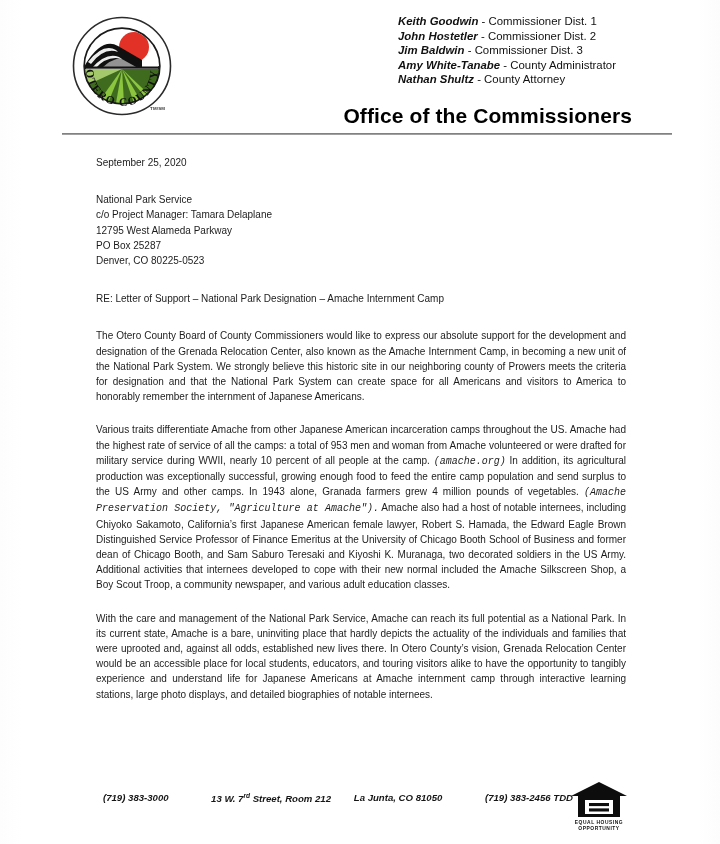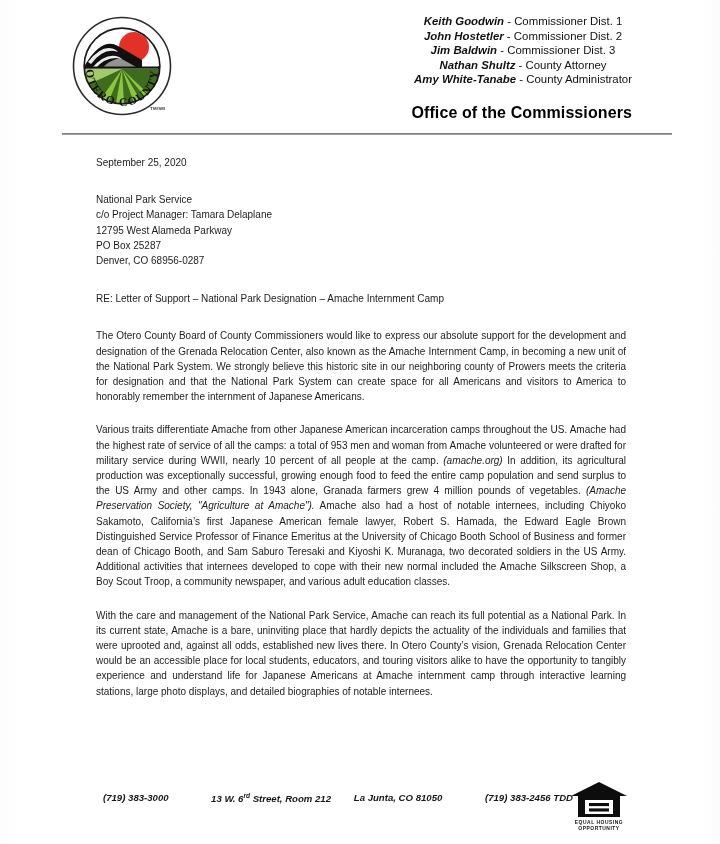--- a/index.html
+++ b/index.html
@@ -35,38 +35,38 @@
     position: absolute;
     left: 150px; top: 107px;
     font-size: 4.4px;
     letter-spacing: .2px;
     font-weight: bold;
     color: #333;
     line-height: 1;
   }
   .officials {
     position: absolute;
-    right: 88px; top: 14px;
-    text-align: center;
+    right: 104px; top: 14px;
+    text-align: left;
     line-height: 14.6px;
   }
   .official-row {
     font-size: 11.4px;
     color: #111;
     white-space: nowrap;
   }
   .official-row .nm {
     font-weight: bold;
     font-style: italic;
   }
   .official-row .rl { font-weight: normal; font-style: normal; }
   .office-title {
     position: absolute;
     right: 88px; top: 104px;
-    font-size: 16px;
+    font-size: 21px;
     font-weight: bold;
     color: #000;
     letter-spacing: .1px;
     white-space: nowrap;
   }
   .rule {
     position: absolute;
     left: 62px; top: 133px;
     width: 610px; height: 2px;
     background: linear-gradient(to bottom, #9a9a9a 0%, #6d6d6d 45%, #c9c9c9 100%);
@@ -85,21 +85,21 @@
   .recipient { margin: 0 0 23px 0; }
   .recipient div { white-space: nowrap; }
   .subject { margin: 0 0 22px 0; }
   .salutation { margin: 0 0 22px 0; }
   .para {
     margin: 0 0 18px 0;
     text-align: justify;
     text-justify: inter-word;
   }
   .para:last-child { margin-bottom: 16px; }
-  .para i { font-style: italic; }
+  .para i { font-style: italic; font-family: Liberation Mono, monospace; }
 
   
   .footer {
     position: absolute;
     left: 0; right: 0; bottom: 0;
     height: 70px;
   }
   .footer-line {
     position: absolute;
     left: 103px; top: 18px;
@@ -181,57 +181,57 @@
       <div class="official-row">
         <span class="nm">Keith Goodwin</span><span class="rl"> - </span><span class="rl">Commissioner Dist. 1</span>
       </div>
       <div class="official-row">
         <span class="nm">John Hostetler</span><span class="rl">  - </span><span class="rl">Commissioner Dist. 2</span>
       </div>
       <div class="official-row">
         <span class="nm">Jim Baldwin</span><span class="rl">  - </span><span class="rl">Commissioner Dist. 3</span>
       </div>
       <div class="official-row">
+        <span class="nm">Amy White-Tanabe</span><span class="rl"> - </span><span class="rl">County Administrator</span>
+      </div>
+      <div class="official-row">
         <span class="nm">Nathan Shultz</span><span class="rl"> - </span><span class="rl">County Attorney</span>
-      </div>
-      <div class="official-row">
-        <span class="nm">Amy White-Tanabe</span><span class="rl"> - </span><span class="rl">County Administrator</span>
       </div>
     </div>
 
     <div class="office-title">Office of the Commissioners</div>
     <div class="rule"></div>
   </div>
 
   <div class="letter-body">
 
     <div class="date-line">September 25, 2020</div>
 
     <div class="recipient">
       <div>National Park Service</div>
       <div>c/o Project Manager:  Tamara Delaplane</div>
       <div>12795 West Alameda Parkway</div>
       <div>PO Box 25287</div>
-      <div>Denver, CO  68956-0287</div>
+      <div>Denver, CO  80225-0523</div>
     </div>
 
     <div class="subject">RE: Letter of Support – National Park Designation – Amache Internment Camp</div>
 
 
     <p class="para">The Otero County Board of County Commissioners would like to express our absolute support for the development and designation of the Grenada Relocation Center, also known as the Amache Internment Camp, in becoming a new unit of the National Park System. We strongly believe this historic site in our neighboring county of Prowers meets the criteria for designation and that the National Park System can create space for all Americans and visitors to America to honorably remember the internment of Japanese Americans.</p>
 
     <p class="para"><span>Various traits differentiate Amache from other Japanese American incarceration camps throughout the US. Amache had the highest rate of service of all the camps: a total of 953 men and woman from Amache volunteered or were drafted for military service during WWII, nearly 10 percent of all people at the camp. </span><i>(amache.org)</i><span> In addition, its agricultural production was exceptionally successful, growing enough food to feed the entire camp population and send surplus to the US Army and other camps. In 1943 alone, Granada farmers grew 4 million pounds of vegetables. </span><i>(Amache Preservation Society, "Agriculture at Amache").</i><span> Amache also had a host of notable internees, including Chiyoko Sakamoto, California’s first Japanese American female lawyer, Robert S. Hamada, the Edward Eagle Brown Distinguished Service Professor of Finance Emeritus at the University of Chicago Booth School of Business and former dean of Chicago Booth, and Sam Saburo Teresaki and Kiyoshi K. Muranaga, two decorated soldiers in the US Army. Additional activities that internees developed to cope with their new normal included the Amache Silkscreen Shop, a Boy Scout Troop, a community newspaper, and various adult education classes.</span></p>
 
     <p class="para">With the care and management of the National Park Service, Amache can reach its full potential as a National Park. In its current state, Amache is a bare, uninviting place that hardly depicts the actuality of the individuals and families that were uprooted and, against all odds, established new lives there. In Otero County’s vision, Grenada Relocation Center would be an accessible place for local students, educators, and touring visitors alike to have the opportunity to tangibly experience and understand life for Japanese Americans at Amache internment camp through interactive learning stations, large photo displays, and detailed biographies of notable internees.</p>
   </div>
 
   <div class="footer">
     <div class="footer-line">
       <span class="fi fi-phone">(719) 383-3000</span>
-      <span class="fi fi-street"><span>13 W. 6</span><sup>rd</sup><span> Street, Room 212</span></span>
+      <span class="fi fi-street"><span>13 W. 7</span><sup>rd</sup><span> Street, Room 212</span></span>
       <span class="fi fi-city">La Junta, CO 81050</span>
       <span class="fi fi-tdd">(719) 383-2456 TDD</span>
     </div>
 
     <div class="eho">
       <svg class="eho-mark" width="62" height="40" viewBox="0 0 62 40">
         <path d="M31,2 L59,16 L52,16 L52,37 L10,37 L10,16 L3,16 Z" fill="#0d0d0d"></path>
         <rect x="17" y="20" width="28" height="14" fill="#ffffff"></rect>
         <rect x="21" y="23" width="20" height="3.1" fill="#0d0d0d"></rect>
         <rect x="21" y="28.4" width="20" height="3.1" fill="#0d0d0d"></rect>

